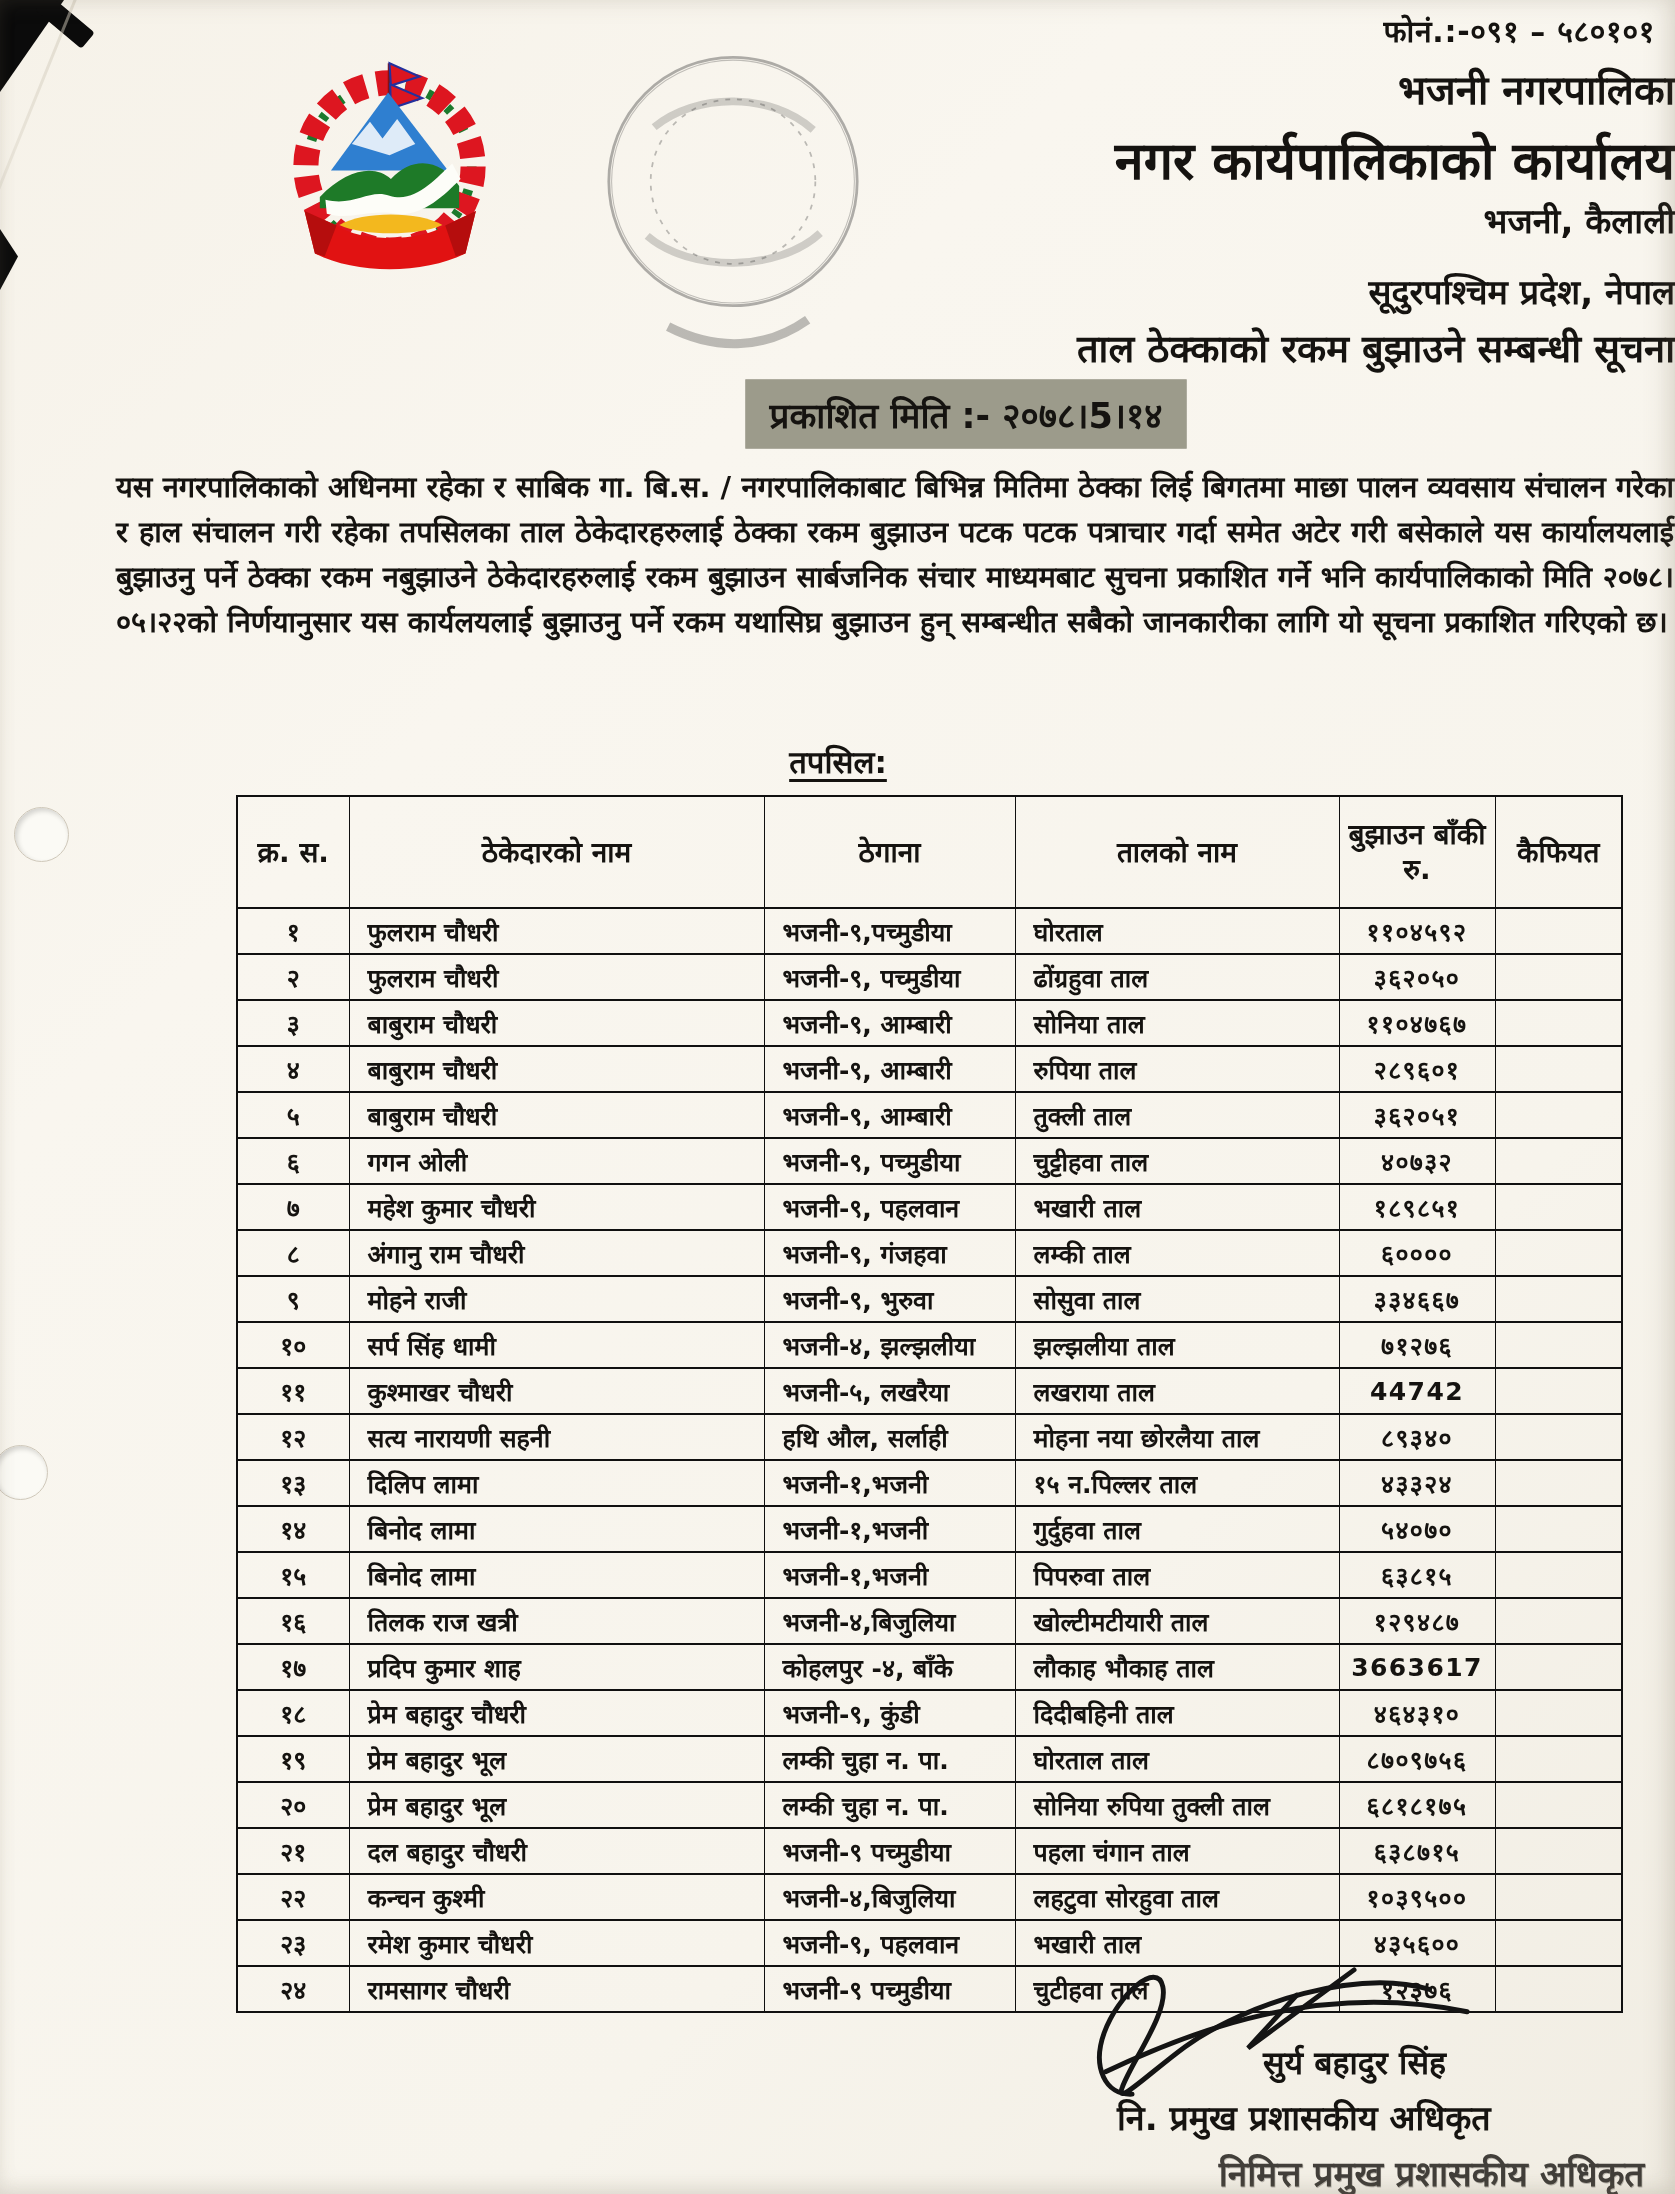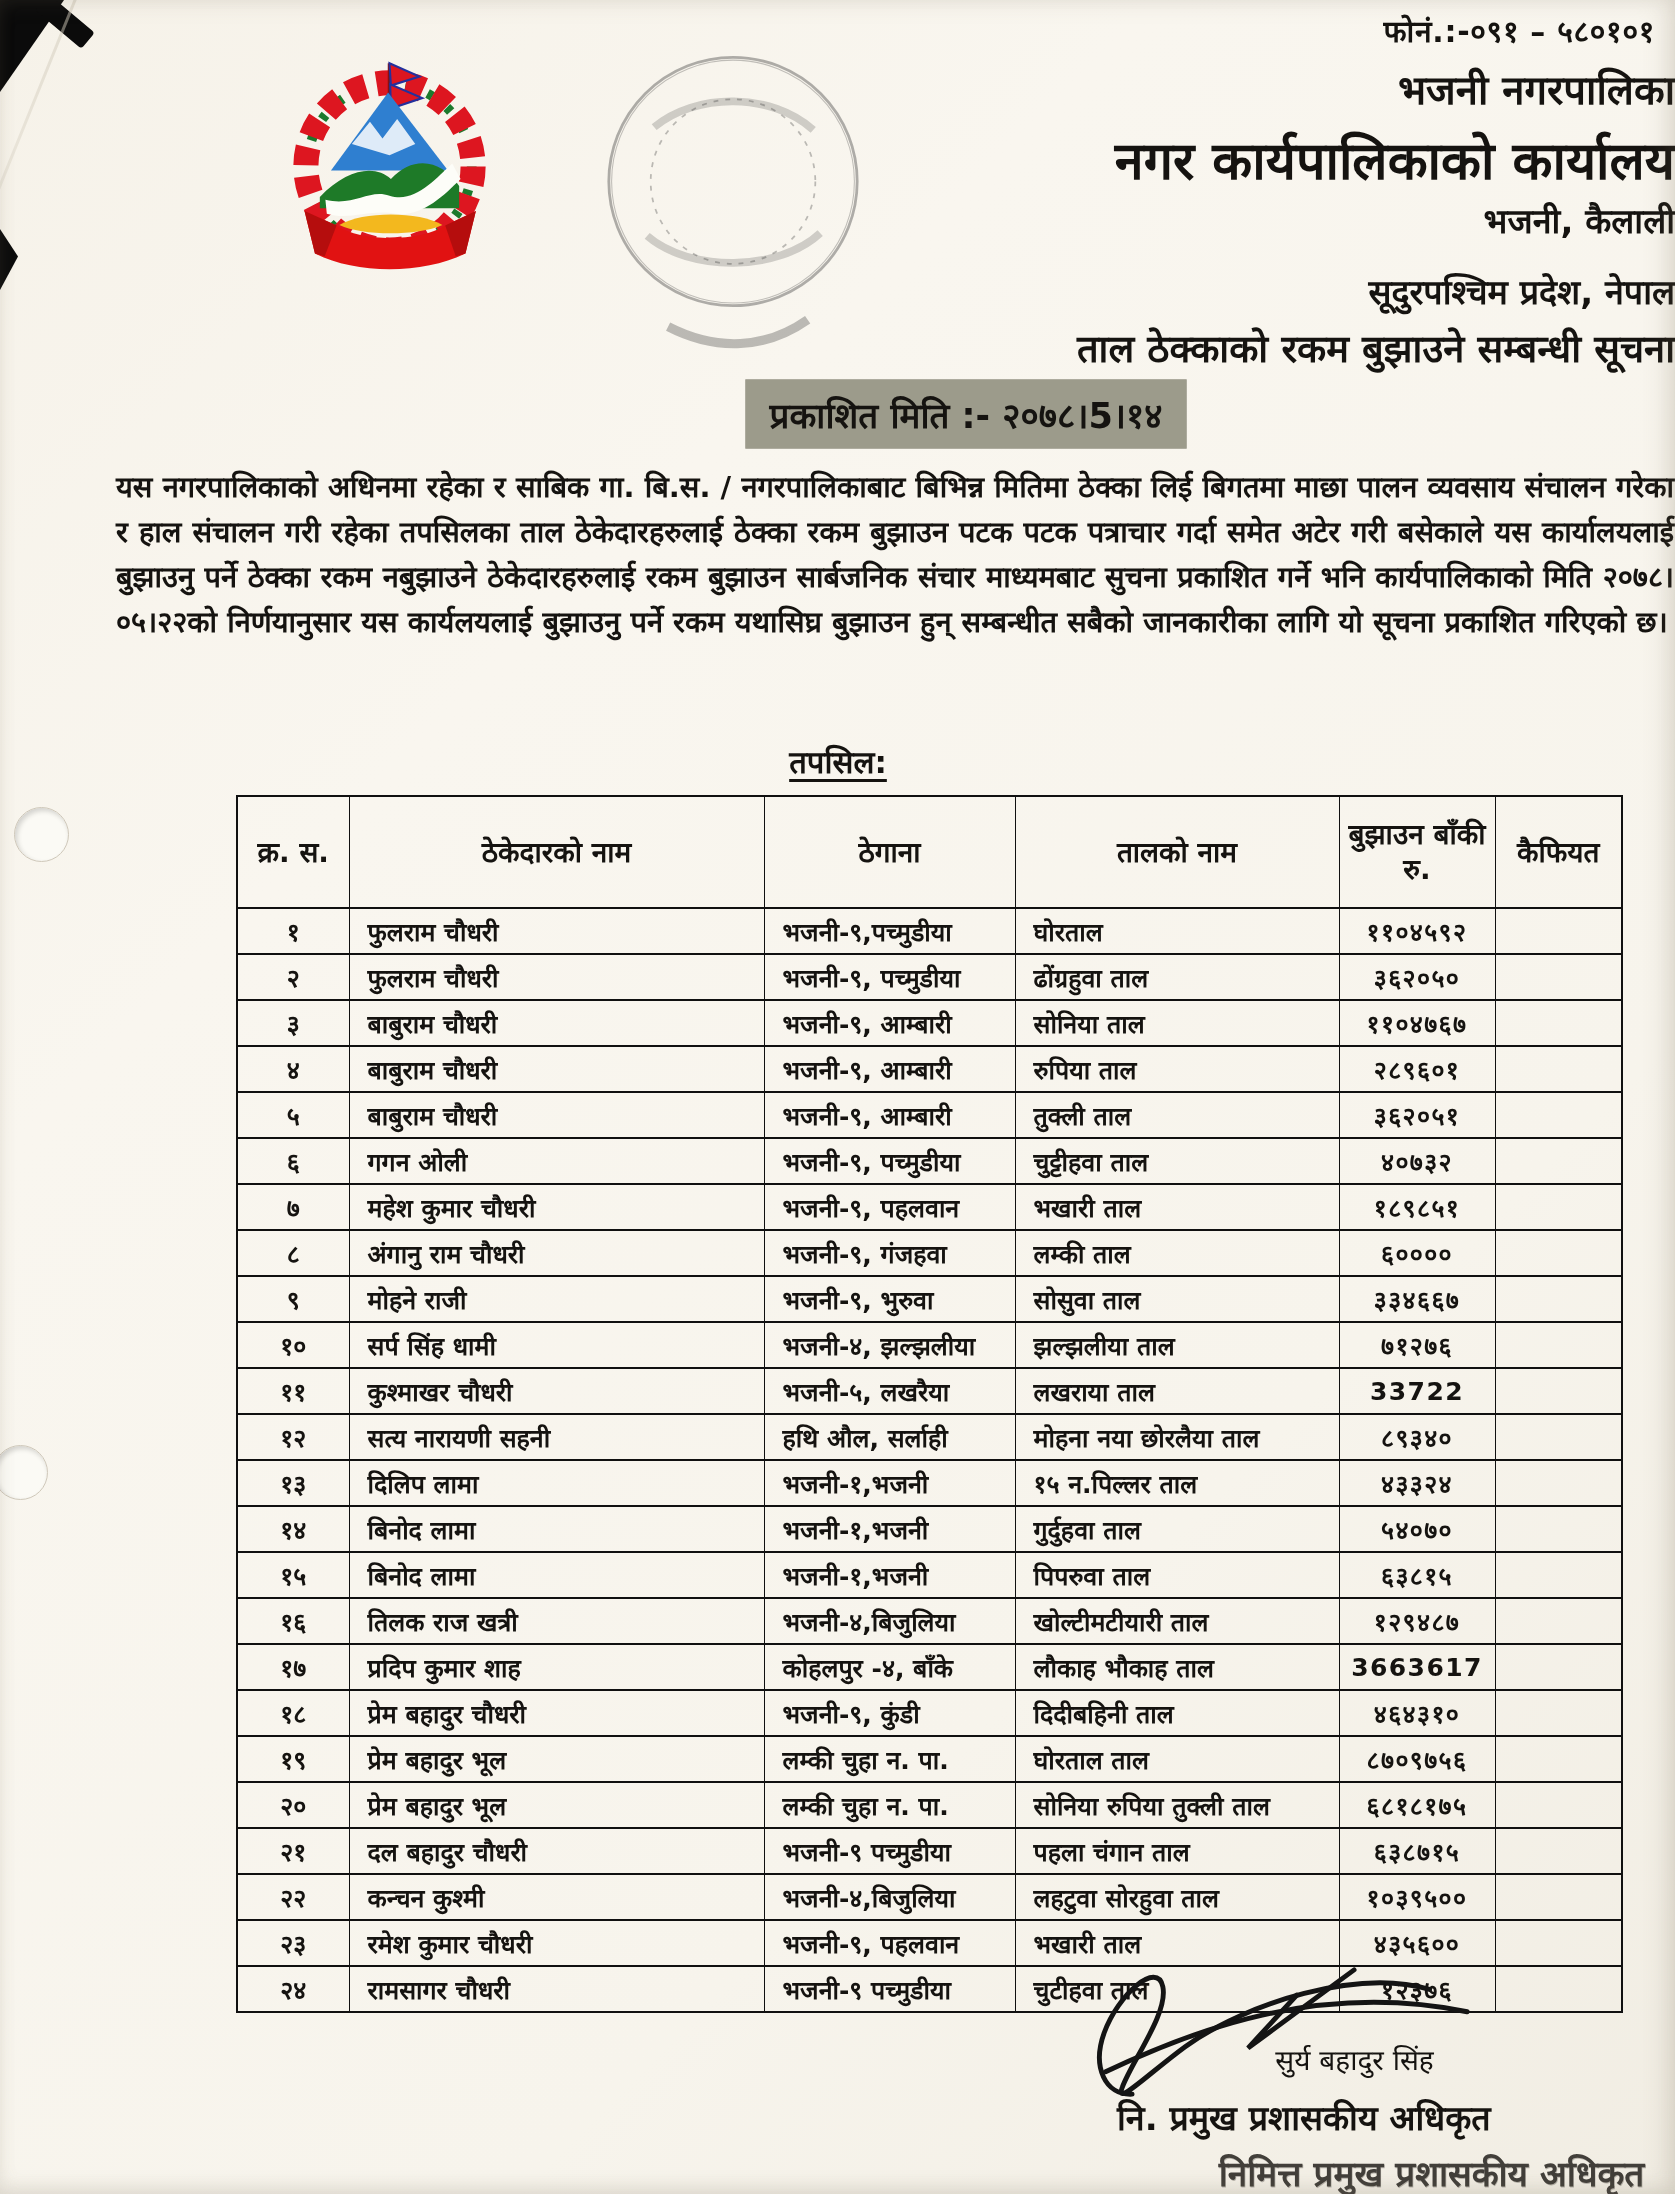--- a/index.html
+++ b/index.html
@@ -55,21 +55,21 @@
   table.main tbody tr{height:46px;}
   table.main th{font-size:28px;font-weight:800;text-align:center;vertical-align:middle;
     white-space:normal;line-height:1.25;padding:0 7px;}
   table.main td{font-size:25px;font-weight:700;vertical-align:middle;}
   td.col-sn{text-align:center;}
   td.col-amount{text-align:center;letter-spacing:1.4px;}
   td.col-name,td.col-address,td.col-lake{text-align:left;padding-left:18px;}
   
   .sig-svg{position:absolute;left:1065px;top:1928px;z-index:6;}
   .sig-name{position:absolute;left:1159px;top:2040px;width:391px;text-align:center;
-    font-size:28px;font-weight:400;z-index:5;}
+    font-size:32px;font-weight:700;z-index:5;}
   .sig-title{position:absolute;left:1117px;top:2094px;width:489px;text-align:left;
     font-size:34px;font-weight:800;}
   .sig-stamp{position:absolute;left:1187px;top:2149px;width:489px;text-align:center;
     font-size:35px;font-weight:800;color:#34312c;opacity:.92;
     text-shadow:0.7px 0.7px 0 rgba(60,55,48,.35);}
 </style>
 </head>
 <body>
 
 <div class="page">
@@ -222,21 +222,21 @@
           <td class="col-address">भजनी-४, झल्झलीया</td>
           <td class="col-lake">झल्झलीया  ताल</td>
           <td class="col-amount">७१२७६</td>
           <td class="col-remark"></td>
         </tr>
         <tr>
           <td class="col-sn">११</td>
           <td class="col-name">कुश्माखर चौधरी</td>
           <td class="col-address">भजनी-५, लखरैया</td>
           <td class="col-lake">लखराया ताल</td>
-          <td class="col-amount">33722</td>
+          <td class="col-amount">44742</td>
           <td class="col-remark"></td>
         </tr>
         <tr>
           <td class="col-sn">१२</td>
           <td class="col-name">सत्य नारायणी सहनी</td>
           <td class="col-address">हथि औल, सर्लाही</td>
           <td class="col-lake">मोहना नया छोरलैया  ताल</td>
           <td class="col-amount">८९३४०</td>
           <td class="col-remark"></td>
         </tr>

